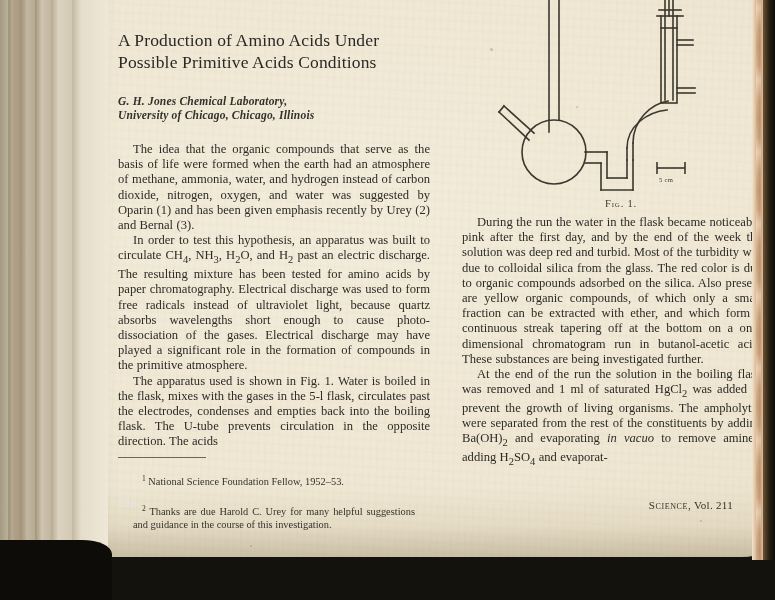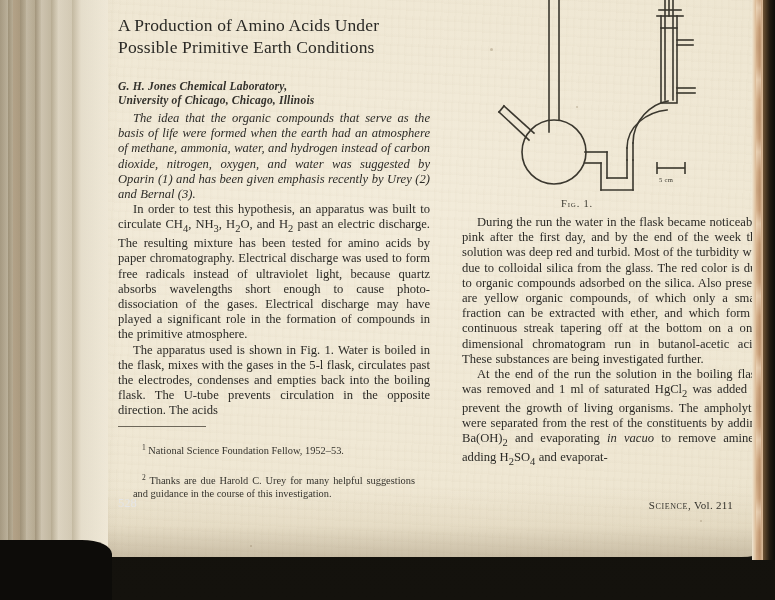--- a/index.html
+++ b/index.html
@@ -122,21 +122,21 @@
     hyphens: none;
   }
   .col-left  { left: 118px; top: 10px;  width: 312px; }
   .col-right { left: 462px; top: 10px;  width: 300px; }
 
   .article-title {
     font-size: 17.5px;
     line-height: 22px;
     letter-spacing: 0.15px;
     color: #2a2925;
-    margin: 4px 0 0 0;
+    margin: 19px 0 0 0;
     font-weight: normal;
     text-align: left;
   }
   .byline {
     font-size: 13.5px;
     margin-top: 18px;
     color: #2b2a26;
     text-align: left;
   }
   .byline sup { font-size: 9px; }
@@ -153,21 +153,21 @@
 
   p.body {
     font-size: 12.6px;
     line-height: 15.2px;
     margin: 0;
     text-indent: 15px;
     text-align: justify;
     color: #2c2b27;
     word-spacing: 0.2px;
   }
-  p.body.first { margin-top: 4px; font-style: italic; }
+  p.body.first { margin-top: 20px; }
   p.body.nogap { margin-top: 0; }
 
   .rule {
     border: 0;
     border-top: 1px solid #6d675a;
     width: 88px;
     margin: 7px 0 4px 0;
   }
   p.footnote {
     font-size: 10.4px;
@@ -182,20 +182,21 @@
   
   .figure {
     position: absolute;
     left: 455px; top: 0px;
     width: 320px; height: 215px;
   }
   .fig-caption {
     position: absolute;
     left: 106px; top: 198px;
     width: 120px;
+    text-align: center;
     font-size: 10.5px;
     font-variant: small-caps;
     letter-spacing: 0.8px;
     color: #3a382f;
   }
   .scale-label {
     position: absolute;
     left: 204px; top: 176px;
     font-size: 6.6px;
     color: #3a382f;
@@ -295,21 +296,21 @@
     </svg>
 
     <div class="scale-label">5 cm</div>
     <div class="fig-caption">Fig. 1.</div>
   </div>
 
   <div class="col col-left">
 
     <h1 class="article-title">
       <span>A Production of Amino Acids Under</span><br>
-      <span>Possible Primitive Earth Conditions</span>
+      <span>Possible Primitive Acids Conditions</span>
     </h1>
 
 
     <div class="affil">
       <span>G. H. Jones Chemical Laboratory,</span><br>
       <span>University of Chicago, Chicago, Illinois</span>
     </div>
 
     <p class="body first">The idea that the organic compounds that serve as the basis of life were formed when the earth had an atmosphere of methane, ammonia, water, and hydrogen instead of carbon dioxide, nitrogen, oxygen, and water was suggested by Oparin (1) and has been given emphasis recently by Urey (2) and Bernal (3).</p>
 

